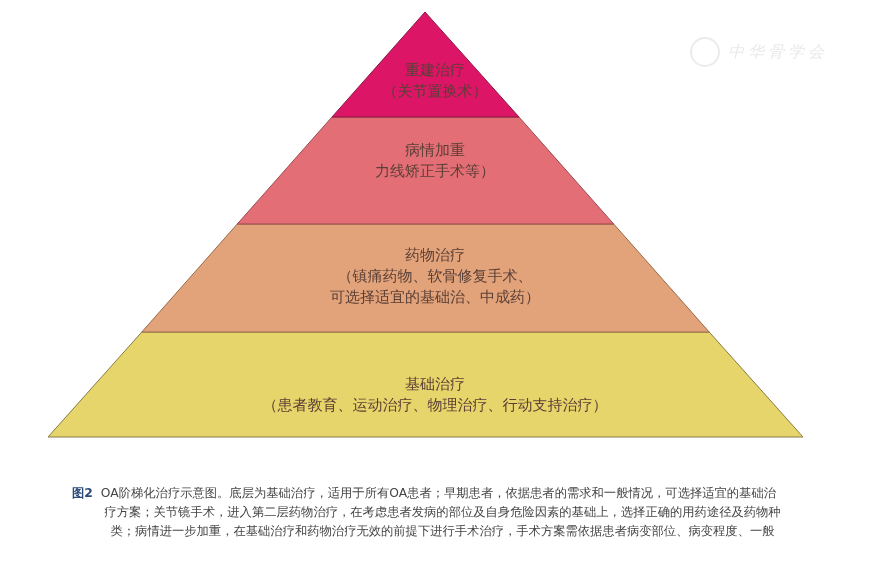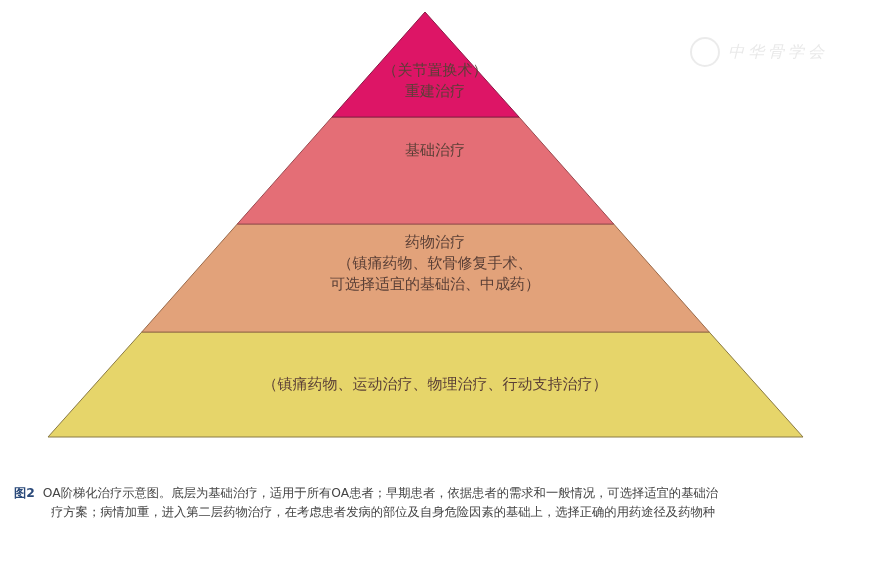--- a/index.html
+++ b/index.html
@@ -23,58 +23,61 @@
     .watermark .wm-text {
       font-family: "DejaVu Serif", serif; font-style: italic; color: #c0c0c0;
       font-size: 16px; letter-spacing: 4px;
     }
     .caption {
       position: absolute; left: 14px; top: 484px; width: 820px;
       font-family: "DejaVu Sans", "Liberation Sans", sans-serif;
       font-size: 12.3px; line-height: 19px; color: #444;
     }
     .caption .fig-label { color: #2b4a7a; font-weight: bold; margin-right: 8px; }
-    .caption .line { white-space: nowrap; }
+    .caption .line { white-space: nowrap; text-align: center; }
     .caption .indent { padding-left: 37px; }
   </style>
 </head>
 <body>
 
 <div class="stage">
   <svg class="pyr" width="870" height="460" viewBox="0 0 870 460">
 
     <polygon id="shape-basic" points="141.8,332 709.2,332 803,437 48,437" stroke="#8a7a45" stroke-width="1" fill="#e6d56a"></polygon>
     <polygon id="shape-drug" points="237.3,224 613.7,224 709.2,332 141.8,332" stroke="#9a6a4a" stroke-width="1" fill="#e2a27a"></polygon>
     <polygon id="shape-restorative" points="332.0,117 519.0,117 613.7,224 237.3,224" stroke="#9a4a50" stroke-width="1" fill="#e46e76"></polygon>
     <polygon id="shape-reconstruction" points="425,12 519.0,117 332.0,117" stroke="#8a1a45" stroke-width="1" fill="#dd1566"></polygon>
   </svg>
 
   <div class="layer-text" style="top:60px;">
+    <div>重建治疗</div>
     <div>（关节置换术）</div>
-    <div>重建治疗</div>
   </div>
 
   <div class="layer-text" style="top:140px;">
-    <div>基础治疗</div>
+    <div>病情加重</div>
+    <div>力线矫正手术等）</div>
   </div>
 
-  <div class="layer-text" style="top:232px;">
+  <div class="layer-text" style="top:245px;">
     <div>药物治疗</div>
     <div>（镇痛药物、软骨修复手术、</div>
     <div>可选择适宜的基础治、中成药）</div>
   </div>
 
   <div class="layer-text" style="top:374px;">
-    <div>（镇痛药物、运动治疗、物理治疗、行动支持治疗）</div>
+    <div>基础治疗</div>
+    <div>（患者教育、运动治疗、物理治疗、行动支持治疗）</div>
   </div>
 
   <div class="watermark">
     <div class="seal"></div>
     <span class="wm-text">中华骨学会</span>
   </div>
 </div>
 
 <div class="caption">
   <div class="line">
     <span class="fig-label">图2</span><span>OA阶梯化治疗示意图。底层为基础治疗，适用于所有OA患者；早期患者，依据患者的需求和一般情况，可选择适宜的基础治</span>
   </div>
-  <div class="line indent">疗方案；病情加重，进入第二层药物治疗，在考虑患者发病的部位及自身危险因素的基础上，选择正确的用药途径及药物种</div>
+  <div class="line indent">疗方案；关节镜手术，进入第二层药物治疗，在考虑患者发病的部位及自身危险因素的基础上，选择正确的用药途径及药物种</div>
+  <div class="line indent">类；病情进一步加重，在基础治疗和药物治疗无效的前提下进行手术治疗，手术方案需依据患者病变部位、病变程度、一般</div>
 </div>
 
 </body></html>

